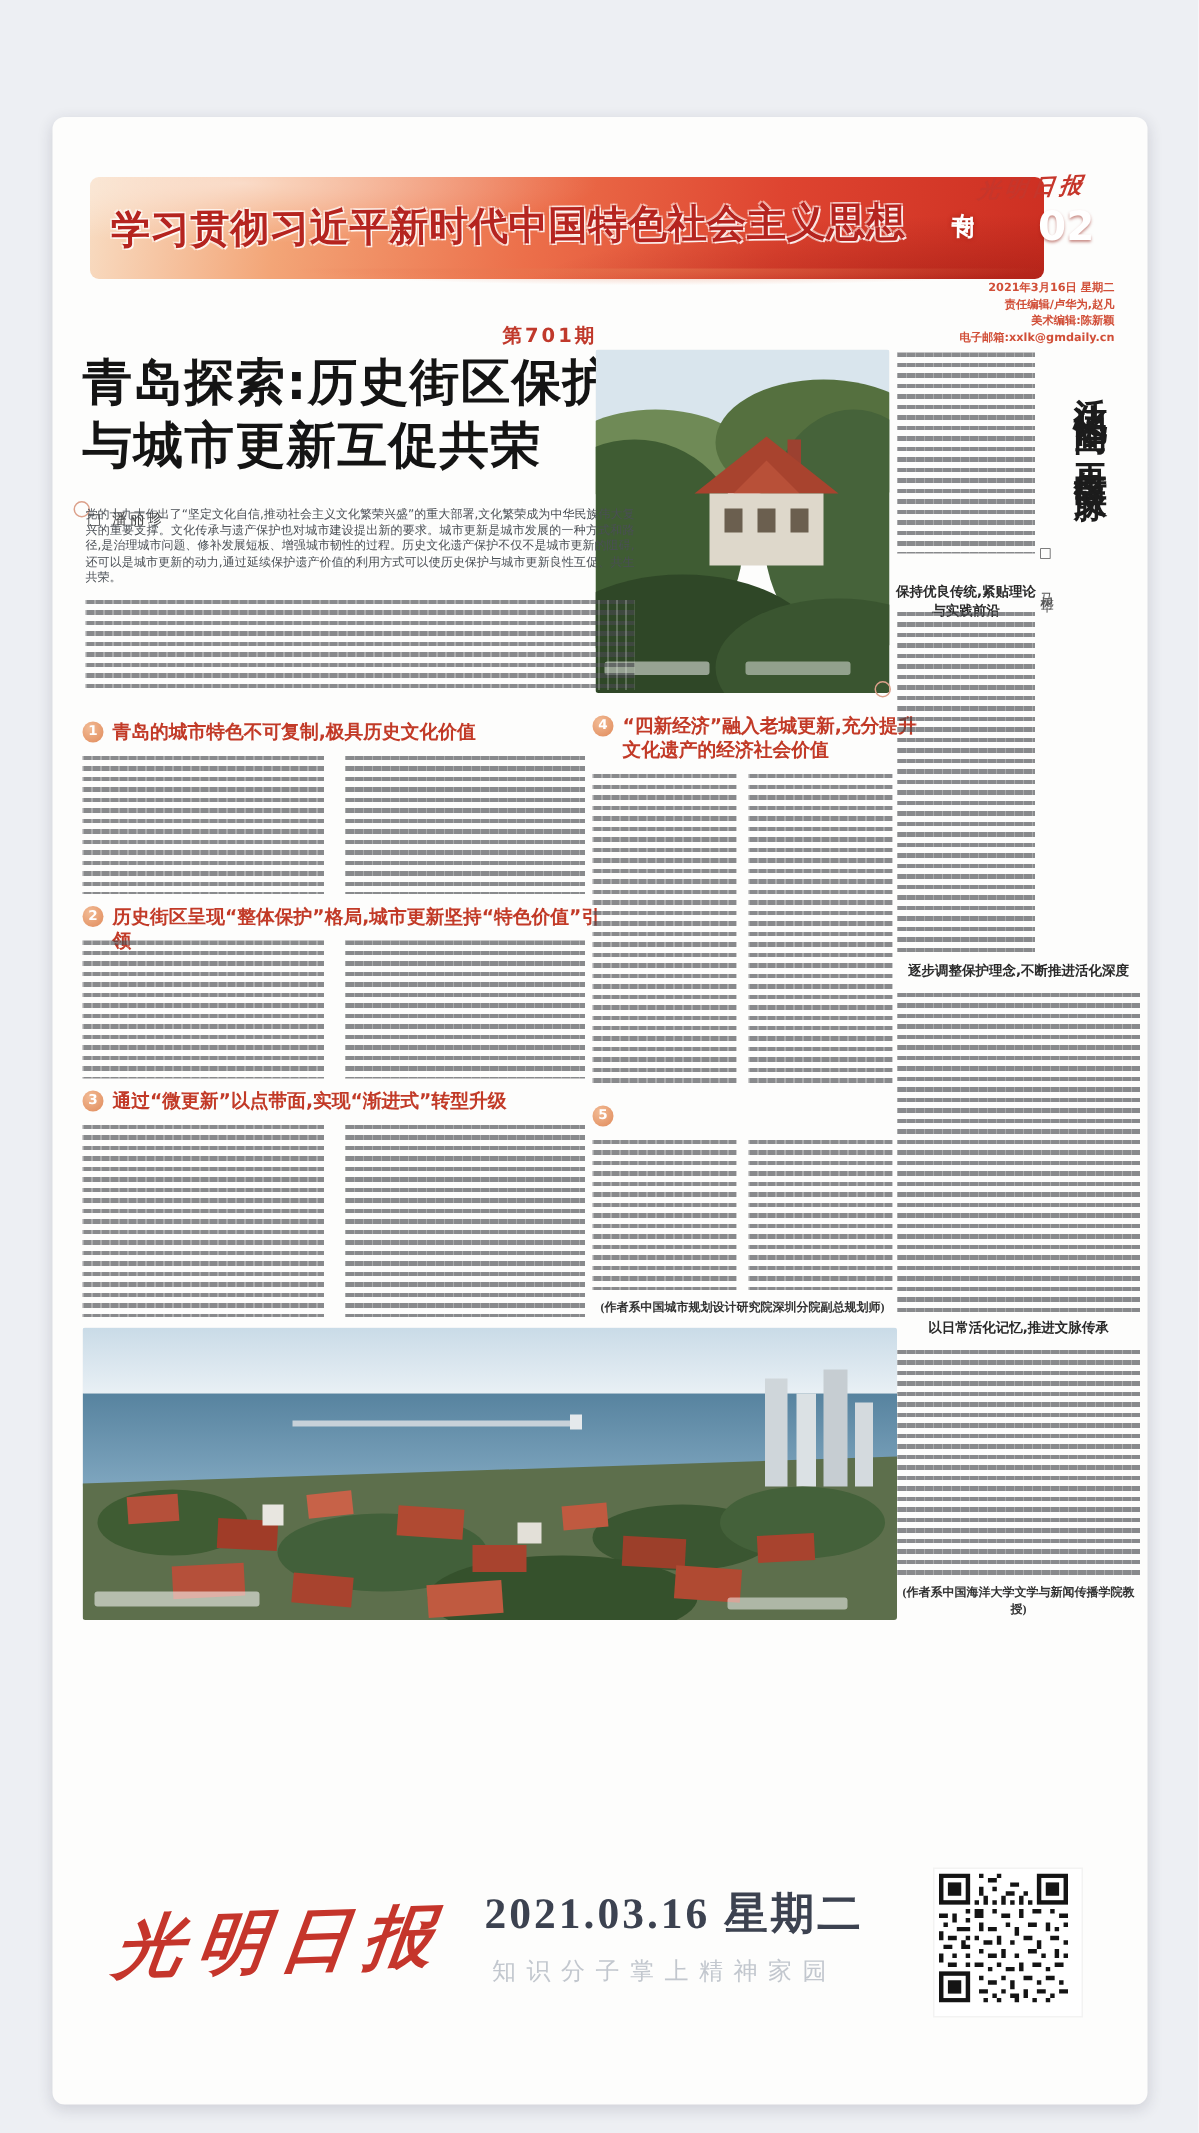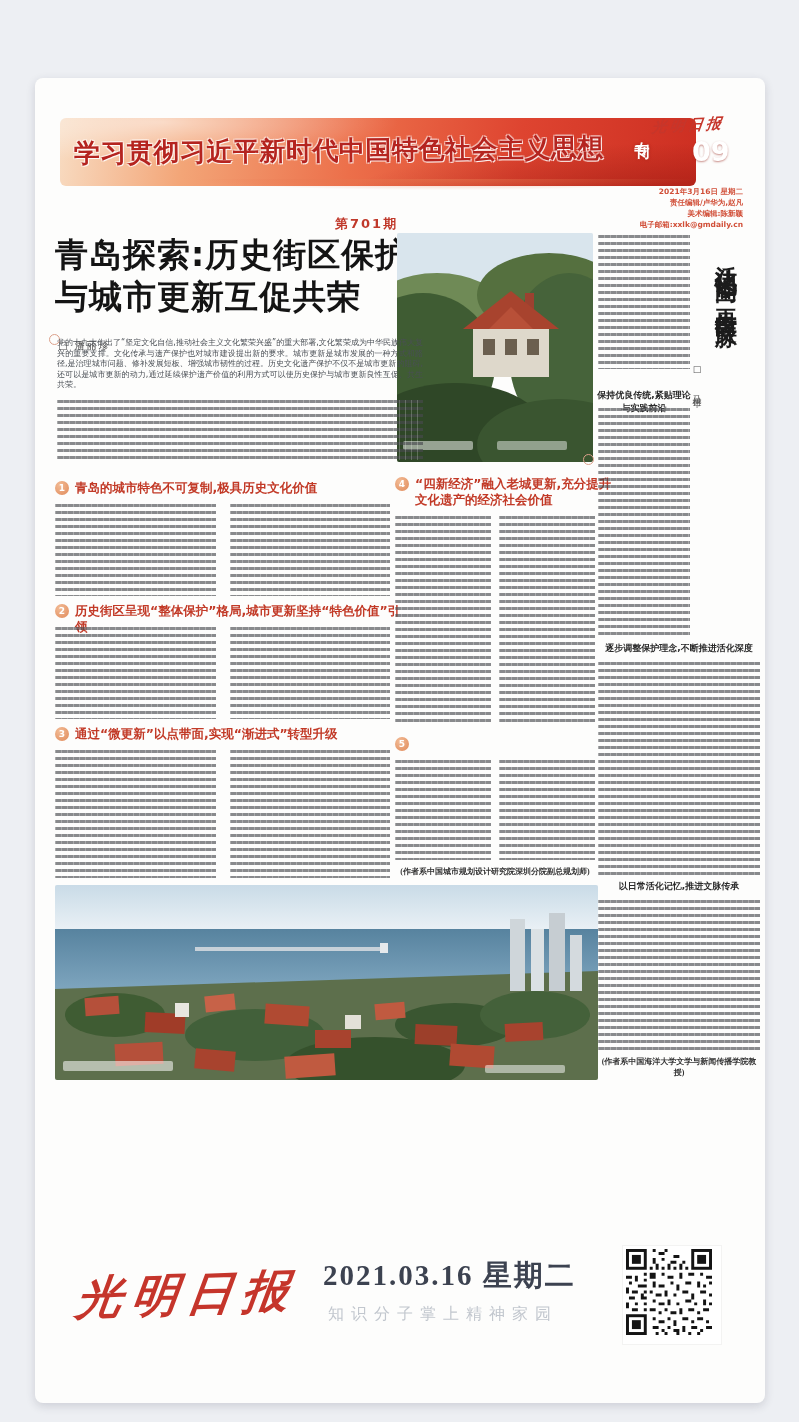--- a/index.html
+++ b/index.html
@@ -93,21 +93,21 @@
 </style>
 </head>
 <body>
 
 <div class="page">
 
   <div class="abs banner">
     <div class="abs slogan">学习贯彻习近平新时代中国特色社会主义思想</div>
     <div class="abs supplement">专刊</div>
     <div class="abs paper-script">光明日报</div>
-    <div class="abs pagenum">09</div>
+    <div class="abs pagenum">02</div>
   </div>
   <div class="abs issue">第701期</div>
   <div class="abs mast-info">
     <div>2021年3月16日 星期二</div>
     <div>责任编辑/卢华为,赵凡</div>
     <div>美术编辑:陈新颖</div>
     <div>电子邮箱:xxlk@gmdaily.cn</div>
   </div>
 
   <div class="abs headline">

